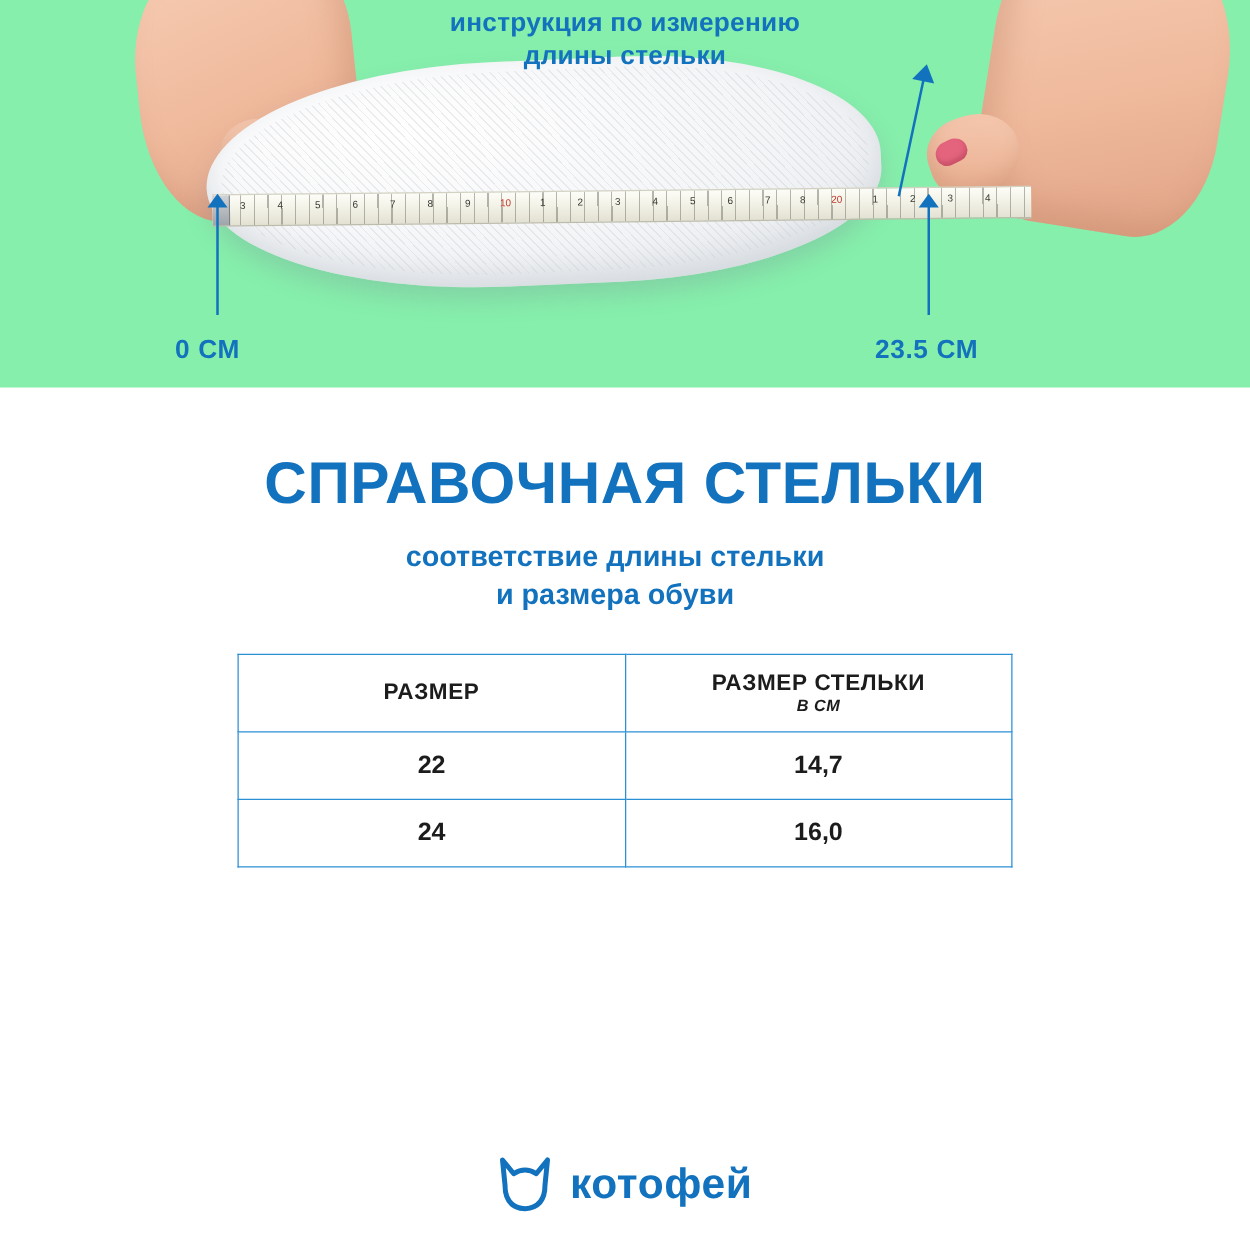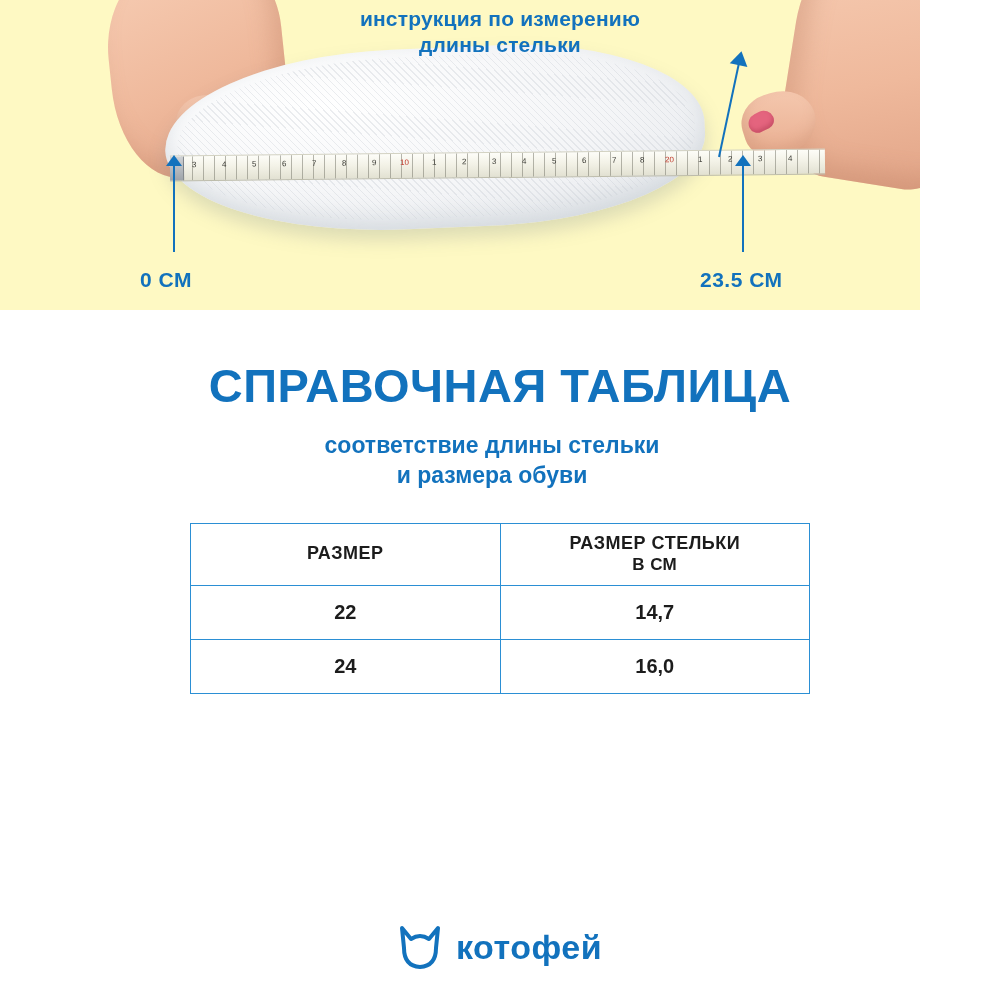--- a/index.html
+++ b/index.html
@@ -10,23 +10,23 @@
     background: #ffffff;
     font-family: "Liberation Sans", sans-serif;
     color: #1e7bc4;
     overflow: hidden;
     position: relative;
   }
 
   
   .photo-area {
     position: relative;
-    width: 920px;
+    width: 1000px;
     height: 310px;
-    background: #fef9c3;
+    background: #86efac;
     overflow: hidden;
   }
 
   .instruction-title {
     position: absolute;
     top: 6px;
     left: 0;
     width: 1000px;
     text-align: center;
     font-size: 21px;
@@ -288,23 +288,24 @@
     font-weight: bold;
   }
   table.size-table th {
     height: 62px;
     font-size: 18px;
     letter-spacing: 0.5px;
     line-height: 1.2;
   }
   table.size-table th .sub {
     display: block;
-    font-size: 17px;
+    font-size: 13px;
     letter-spacing: 0.4px;
     font-weight: bold;
+    font-style: italic;
   }
   table.size-table td {
     height: 54px;
     font-size: 20px;
   }
 
   
   .logo-block {
     position: absolute;
     left: 0;
@@ -377,21 +378,21 @@
   <div class="guide guide-left"></div>
   <div class="guide guide-right"></div>
   <div class="guide-caret caret-left"></div>
   <div class="guide-caret caret-right"></div>
   <div class="arrow-up"></div>
 
   <div class="measure-label label-zero">0 СМ</div>
   <div class="measure-label label-max">23.5 СМ</div>
 </div>
 
-<h1 class="main-title">СПРАВОЧНАЯ ТАБЛИЦА</h1>
+<h1 class="main-title">СПРАВОЧНАЯ СТЕЛЬКИ</h1>
 <div class="subtitle">соответствие длины стельки
 и размера обуви</div>
 
 <div class="table-wrap">
   <table class="size-table">
     <thead>
       <tr>
         <th>
           <span>РАЗМЕР</span>
         </th>

